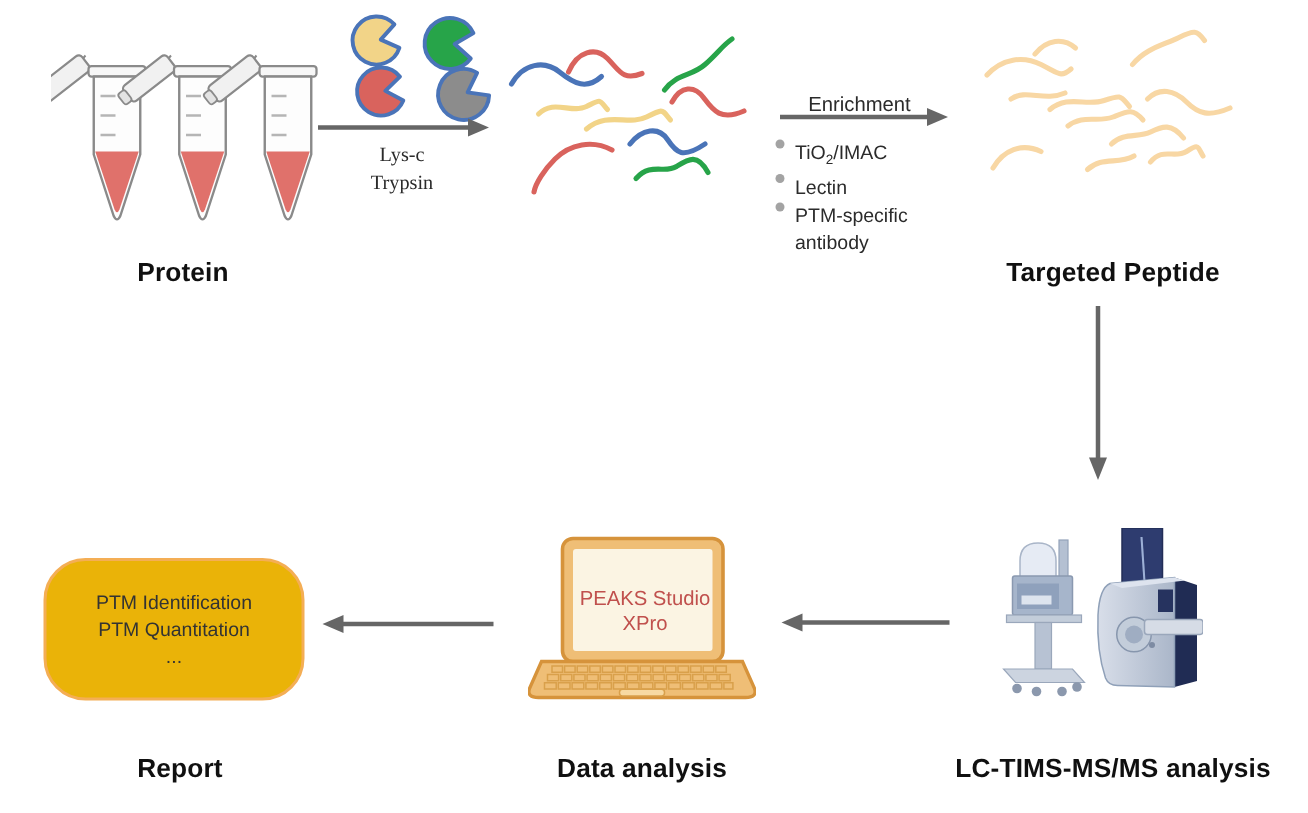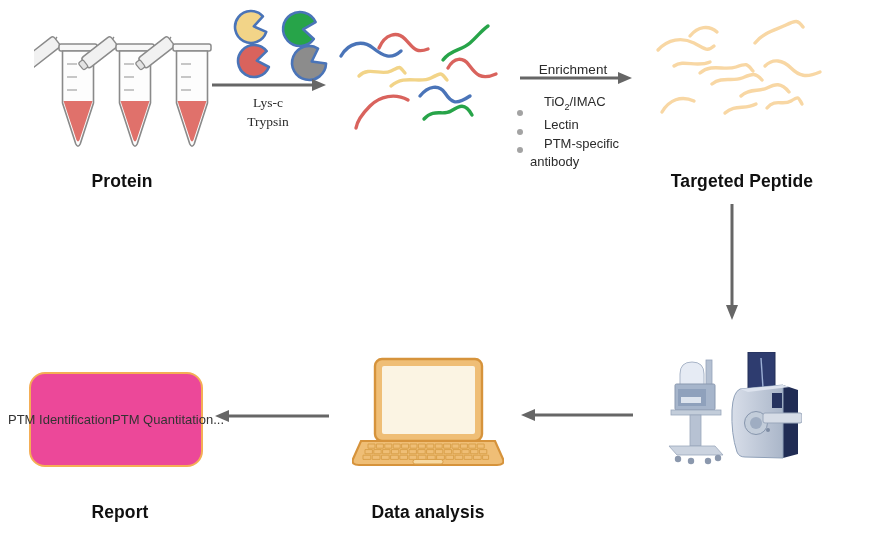--- a/index.html
+++ b/index.html
@@ -15,31 +15,31 @@
   }
   .note-text {
     position:absolute; transform:translateX(-50%); text-align:center;
     font-size:13.5px; color:#2b2b2b; line-height:19px; white-space:nowrap;font-family:Liberation Serif, serif;
   }
   .enrich-title {
     position:absolute; transform:translateX(-50%);
     font-size:13.5px; color:#2b2b2b; white-space:nowrap;margin-top:16px;
   }
   .bullet-list { position:absolute; font-size:13px; color:#2b2b2b; }
-  .bullet-item { display:flex; align-items:flex-end; line-height:18.5px; white-space:nowrap;gap:14px; }
+  .bullet-item { display:flex; align-items:flex-start; line-height:18.5px; white-space:nowrap; }
   .bullet-dot {
     width:6px; height:6px; border-radius:50%; background:#a3a3a3;
     margin-right:7px; flex:0 0 auto;
   }
   .bullet-cont { padding-left:13px; line-height:18.5px; white-space:nowrap; }
   sub { font-size:9px; }
   .report-box {
     position:absolute; left:29px; top:372px; width:170px; height:91px;
-    border:2px solid #f4ae55; border-radius:16px; background:#ec4899;
-    display:flex; flex-direction:row; justify-content:center; align-items:center;
+    border:2px solid #f4ae55; border-radius:28px; background:#eab308;
+    display:flex; flex-direction:column; justify-content:center; align-items:center;
   }
   .report-line { font-size:13px; color:#333; line-height:18px; text-align:center; white-space:nowrap; }
   .screen-text {
     position:absolute; left:368px; top:390px; width:124px; text-align:center;
     color:#c0504d; font-size:13.5px; line-height:17px; font-weight:500;
   }
 </style>
 </head>
 <body>
 
@@ -187,23 +187,28 @@
   <svg class="abs" style="left:352px;top:357px" width="152" height="114" viewBox="0 0 152 114">
     <rect x="23" y="2" width="107" height="82" rx="7" fill="#efbe76" stroke="#d6933b" stroke-width="2.4"></rect>
     <rect x="30" y="9" width="93" height="68" rx="2" fill="#fbf4e3"></rect>
     <path d="M9,84 L143,84 L151,102 Q153,108 145,108 L7,108 Q-1,108 1,102 Z" fill="#efbe76" stroke="#d6933b" stroke-width="2.2"></path>
     <path fill="none" stroke="#d9a04b" stroke-width="1" d="
       M16,87h7v4.2h-7z M24.4,87h7v4.2h-7z M32.8,87h7v4.2h-7z M41.2,87h7v4.2h-7z M49.6,87h7v4.2h-7z M58,87h7v4.2h-7z M66.4,87h7v4.2h-7z M74.8,87h7v4.2h-7z M83.2,87h7v4.2h-7z M91.6,87h7v4.2h-7z M100,87h7v4.2h-7z M108.4,87h7v4.2h-7z M116.8,87h7v4.2h-7z M125.2,87h7v4.2h-7z
       M13,92.6h7.4v4.2h-7.4z M21.8,92.6h7.4v4.2h-7.4z M30.6,92.6h7.4v4.2h-7.4z M39.4,92.6h7.4v4.2h-7.4z M48.2,92.6h7.4v4.2h-7.4z M57,92.6h7.4v4.2h-7.4z M65.8,92.6h7.4v4.2h-7.4z M74.6,92.6h7.4v4.2h-7.4z M83.4,92.6h7.4v4.2h-7.4z M92.2,92.6h7.4v4.2h-7.4z M101,92.6h7.4v4.2h-7.4z M109.8,92.6h7.4v4.2h-7.4z M118.6,92.6h7.4v4.2h-7.4z M127.4,92.6h7.4v4.2h-7.4z
       M11,98.2h7.8v4.2h-7.8z M20.2,98.2h7.8v4.2h-7.8z M29.4,98.2h7.8v4.2h-7.8z M38.6,98.2h7.8v4.2h-7.8z M47.8,98.2h7.8v4.2h-7.8z M57,98.2h7.8v4.2h-7.8z M66.2,98.2h7.8v4.2h-7.8z M75.4,98.2h7.8v4.2h-7.8z M84.6,98.2h7.8v4.2h-7.8z M93.8,98.2h7.8v4.2h-7.8z M103,98.2h7.8v4.2h-7.8z M112.2,98.2h7.8v4.2h-7.8z M121.4,98.2h7.8v4.2h-7.8z M130.6,98.2h6v4.2h-6z"></path>
     <rect x="61" y="102.5" width="30" height="4.5" rx="2" fill="#f7d9a2" stroke="#d9a04b" stroke-width="1"></rect>
   </svg>
+  <div class="screen-text">
+    <div>PEAKS Studio</div>
+    <div>XPro</div>
+  </div>
 
   <div class="report-box">
     <div class="report-line">PTM Identification</div>
     <div class="report-line">PTM Quantitation</div>
     <div class="report-line">...</div>
   </div>
 
   <div class="stage-label" style="left:120px;top:502px">Report</div>
   <div class="stage-label" style="left:428px;top:502px">Data analysis</div>
+  <div class="stage-label" style="left:742px;top:502px">LC-TIMS-MS/MS analysis</div>
 
 </div>
 
 </body></html>

